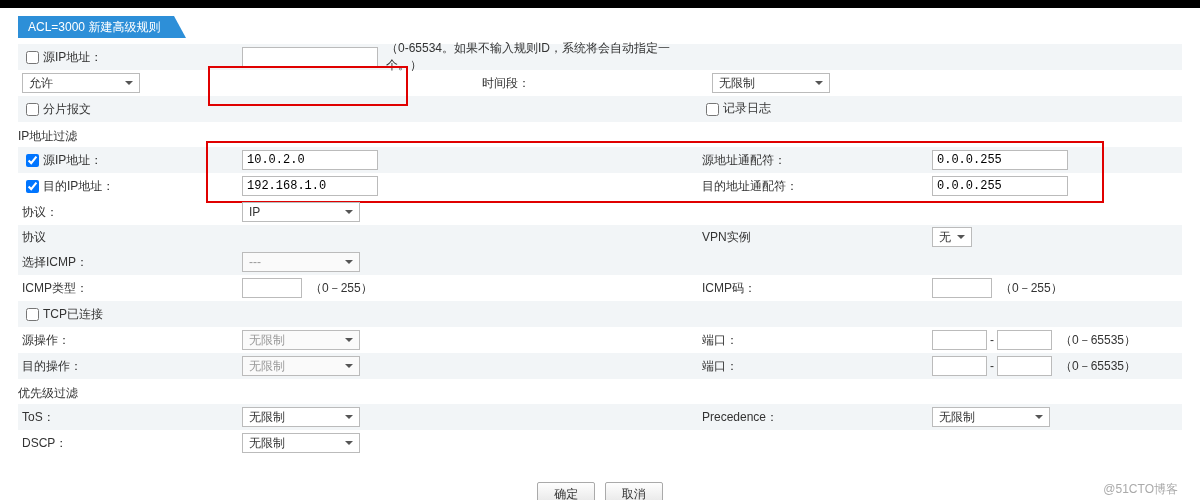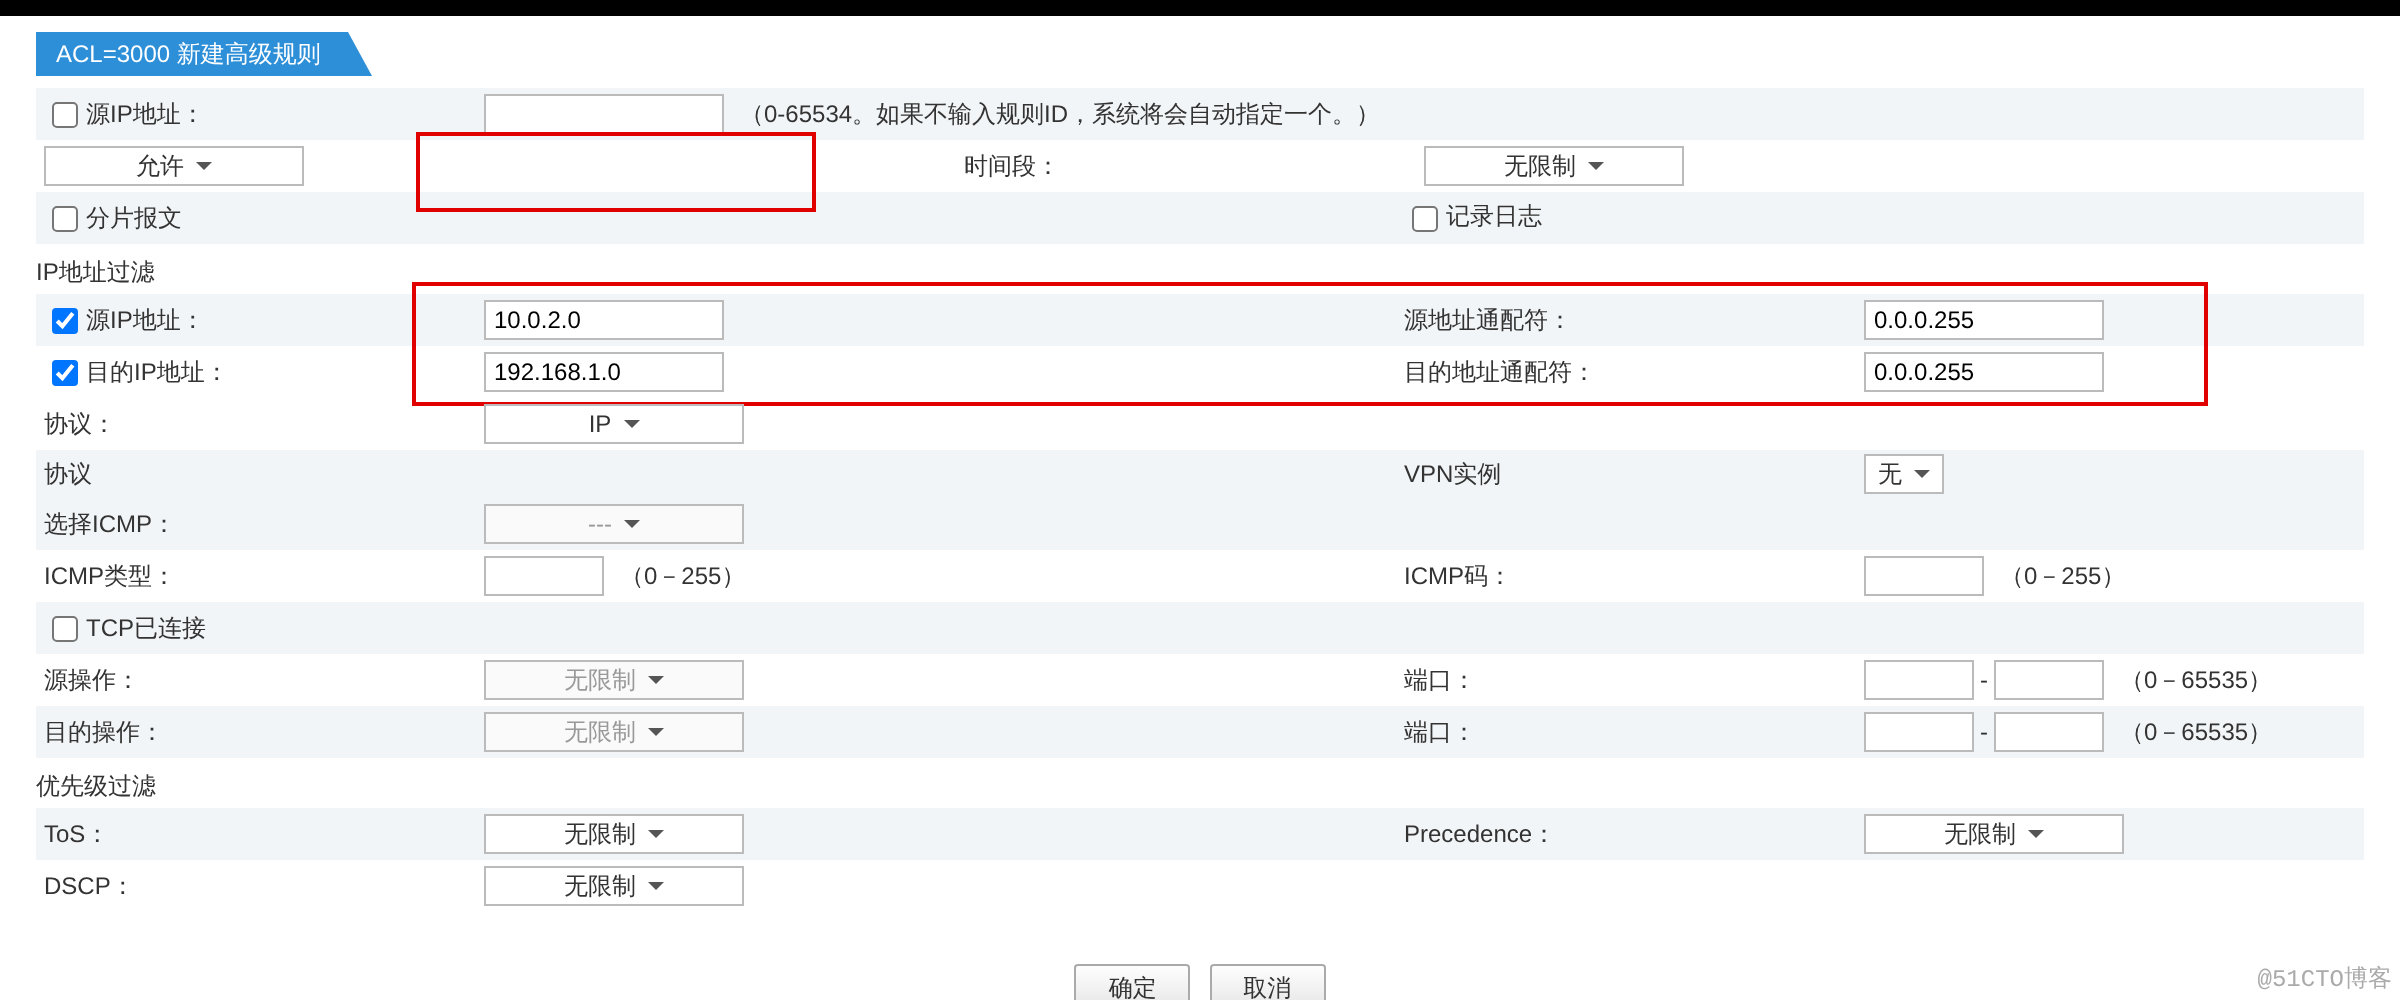--- a/index.html
+++ b/index.html
@@ -43,35 +43,35 @@
   .cell-label2 { width: 230px; display: flex; align-items: flex-start; }
   .cell-input2 { flex: 1; display: flex; align-items: center; }
   .section-title { font-size: 12px; color: #333; padding: 4px 0 2px 0; margin-top: 2px; }
   input[type="text"].txt {
     border: 1px solid #bbb;
     height: 20px;
     padding: 1px 4px;
     font-size: 12px;
     background: #fff;
   }
-  .txt.w120 { width: 120px; }
+  .txt.w120 { width: 136px; font-family: Liberation Mono, monospace; }
   .txt.w60 { width: 60px; }
   .txt.w55 { width: 55px; }
   .select {
     border: 1px solid #bbb;
     height: 20px;
     background: #fff;
     display: inline-flex;
     align-items: center;
     padding: 0 6px;
     font-size: 12px;
     position: relative;
     cursor: pointer;
   }
-  .select.w100 { width: 130px; justify-content: center; }
+  .select.w100 { width: 118px; justify-content: space-between; }
   .select.w40 { width: 40px; justify-content: space-between; }
   .select.disabled { color: #999; background: #fafafa; }
   .caret {
     width: 0; height: 0;
     border-left: 4px solid transparent;
     border-right: 4px solid transparent;
     border-top: 4px solid #555;
     margin-left: 6px;
   }
   .chk {
@@ -97,25 +97,24 @@
     margin: 16px 3px;
   }
   .footer-btns {
     text-align: center;
     padding: 6px 0 2px 0;
     margin-top: 4px;
     border-top: 0;
   }
   .watermark {
     position: fixed;
-    right: 4px;
+    right: 22px;
     bottom: 2px;
     color: #aaa;
     font-size: 12px;
-    font-family: Liberation Mono, monospace;
   }
   .port-sep { margin: 0 3px; }
 </style>
 </head>
 <body>
 
 <div class="topbar"></div>
 
 <div class="container rel">
 

